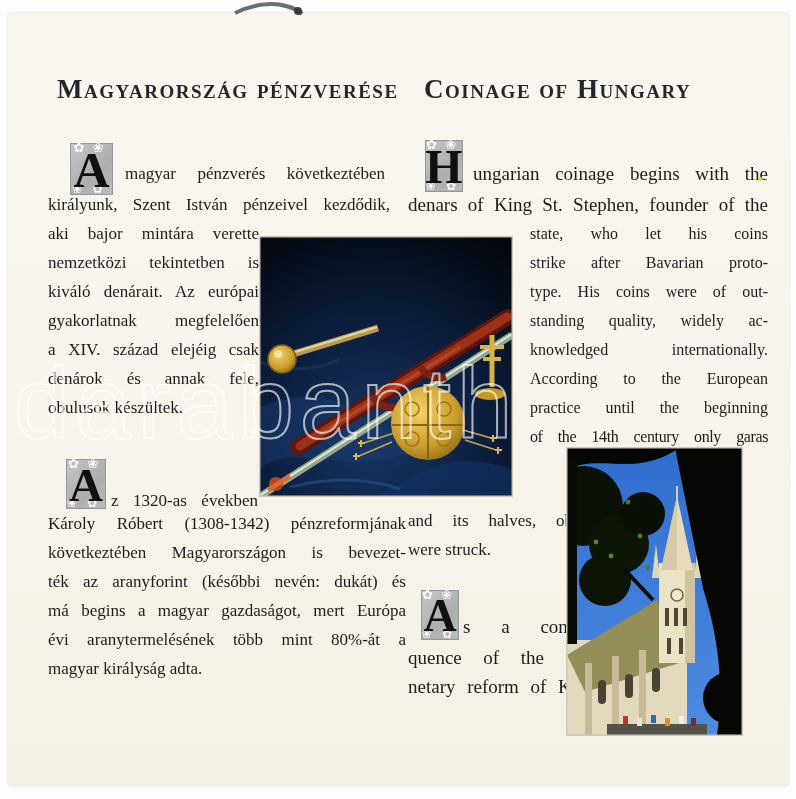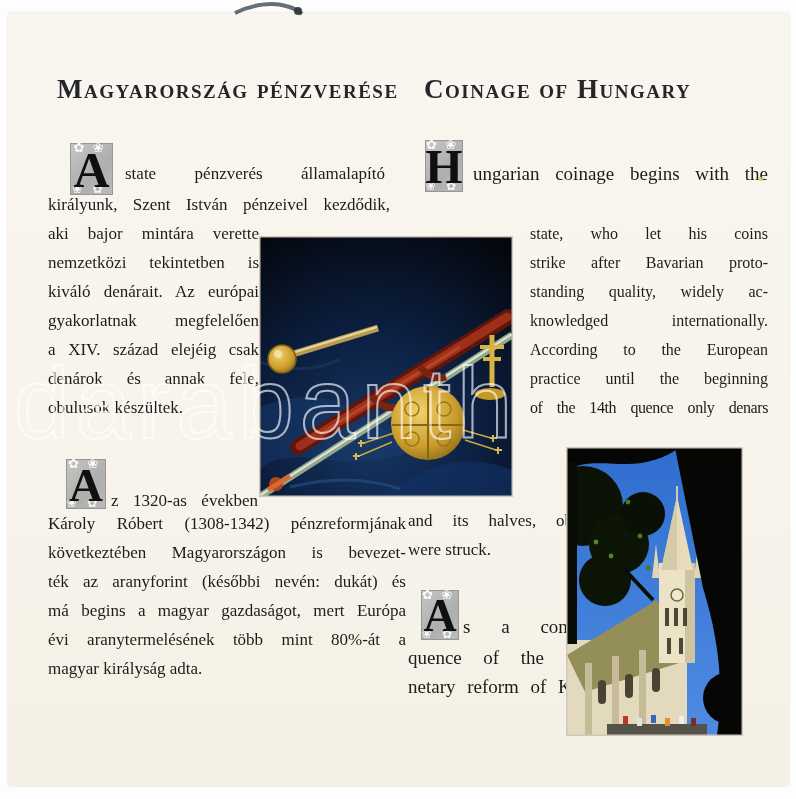--- a/index.html
+++ b/index.html
@@ -47,21 +47,21 @@
     <circle cx="65" cy="11" r="4" fill="#2c343a" opacity="0.9"></circle>
   </svg>
 
   <div class="hdr" style="left:57px;top:74px;">Magyarország pénzverése</div>
   <div class="hdr" style="left:424px;top:74px;">Coinage of Hungary</div>
 
   <div class="cap" style="left:70px;top:143px;width:43px;height:52px;">
     <span class="lt">A</span>
   </div>
   <div class="grp fz170" style="left:125px;top:159px;width:260px;">
-    <div class="ln j">state pénzverés államalapító</div>
+    <div class="ln j">magyar pénzverés következtében</div>
   </div>
   <div class="grp fz170" style="left:48px;top:190px;width:342px;">
     <div class="ln j">királyunk, Szent István pénzeivel kezdődik,</div>
   </div>
   <div class="grp fz165" style="left:48px;top:219px;width:211px;">
     <div class="ln j">aki bajor mintára verette</div>
     <div class="ln j">nemzetközi tekintetben is</div>
     <div class="ln j">kiváló denárait. Az európai</div>
     <div class="ln j">gyakorlatnak megfelelően</div>
     <div class="ln j">a XIV. század elejéig csak</div>
@@ -83,28 +83,32 @@
     <div class="ln j">évi aranytermelésének több mint 80%-át a</div>
     <div class="ln">magyar királyság adta.</div>
   </div>
 
   <div class="cap" style="left:425px;top:140px;width:38px;height:52px;">
     <span class="lt" style="font-size:48px;">H</span>
   </div>
   <div class="grp fz175" style="left:473px;top:159px;width:295px;">
     <div class="ln j">ungarian coinage begins with the</div>
   </div>
+  <div class="grp fz175" style="left:408px;top:190px;width:360px;">
+    <div class="ln j">denars of King St. Stephen, founder of the</div>
+  </div>
   <div class="grp fz160" style="left:530px;top:219px;width:238px;">
     <div class="ln j">state, who let his coins</div>
     <div class="ln j">strike after Bavarian proto-</div>
+    <div class="ln j">type. His coins were of out-</div>
     <div class="ln j">standing quality, widely ac-</div>
     <div class="ln j">knowledged internationally.</div>
     <div class="ln j">According to the European</div>
     <div class="ln j">practice until the beginning</div>
-    <div class="ln j tight">of the 14th quence only denars</div>
+    <div class="ln j tight">of the 14th century only garas</div>
   </div>
   <div class="grp fz170" style="left:408px;top:506px;width:183px;">
     <div class="ln j">and its halves, obuli</div>
     <div class="ln">were struck.</div>
   </div>
 
   <div class="cap" style="left:421px;top:590px;width:38px;height:50px;">
     <span class="lt" style="font-size:46px;line-height:50px;">A</span>
   </div>
   <div class="grp fz175" style="left:463px;top:612px;width:127px;">

